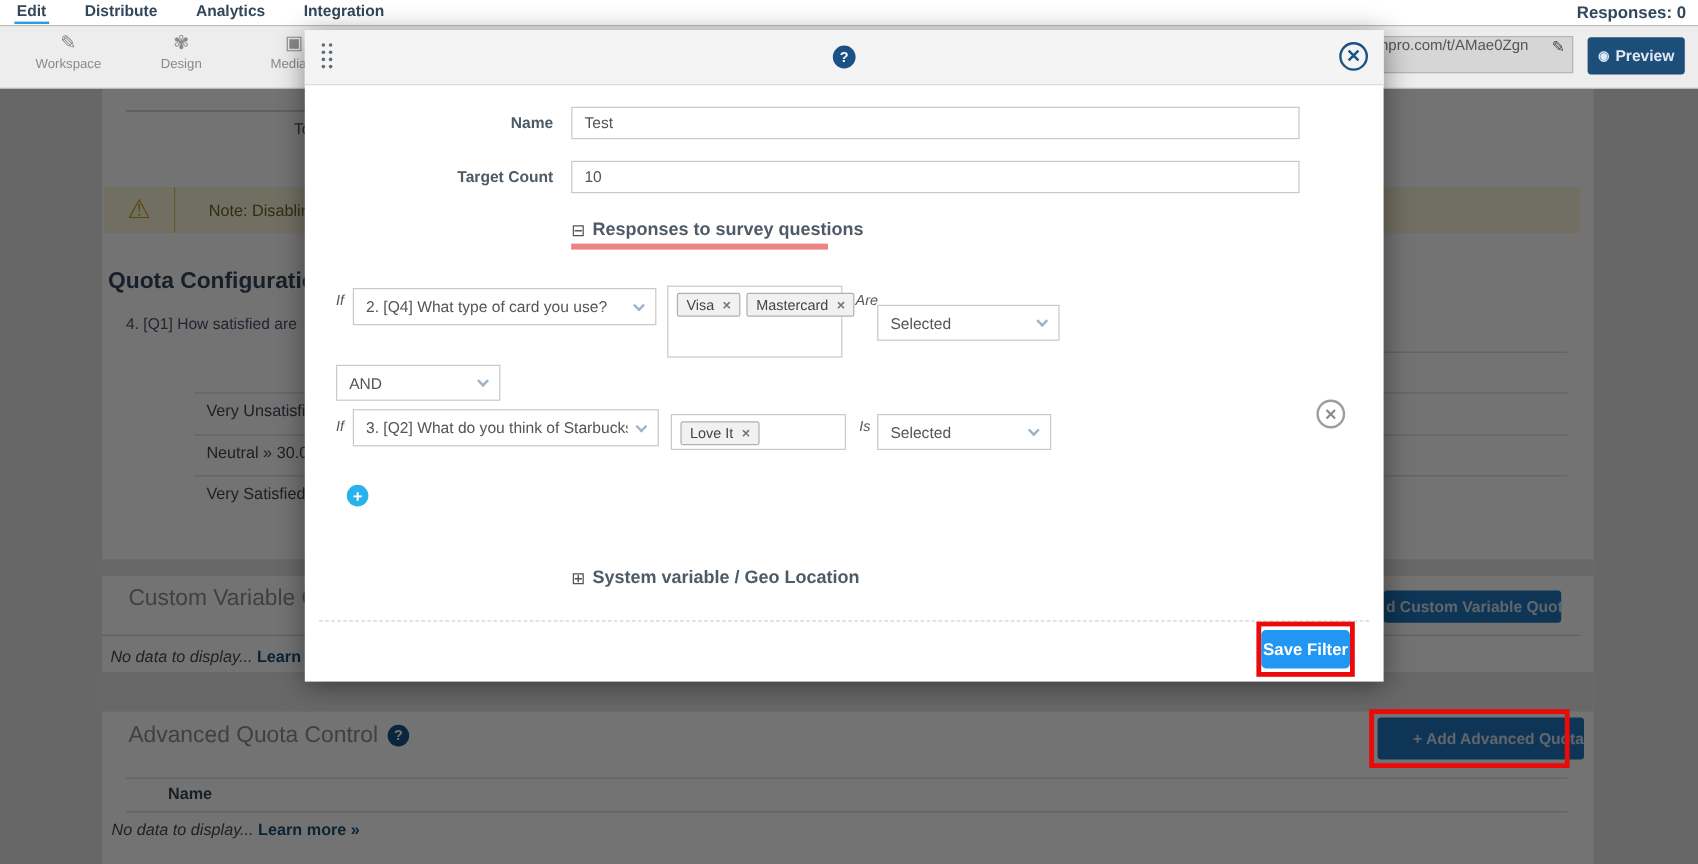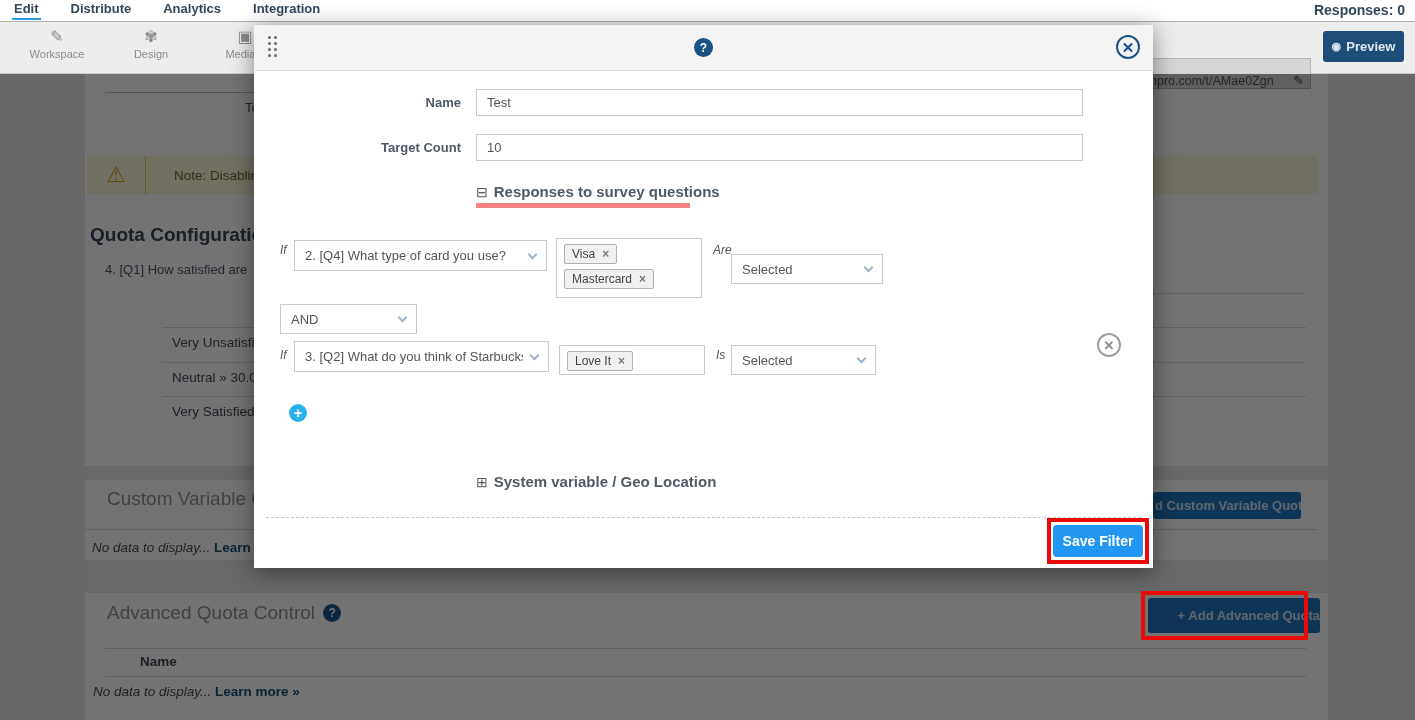--- a/index.html
+++ b/index.html
@@ -12,21 +12,21 @@
   .navitem { font-size:13px; font-weight:700; color:#33475b; padding:1px 2px 2px 2px; cursor:pointer; }
   .navitem.active { border-bottom:2px solid #2d9cdb; }
   .nav-right { position:absolute; right:10px; top:2px; font-size:14px; font-weight:700; color:#33475b; }
 
   
   .toolbar { position:absolute; top:22px; left:0; right:0; height:52px; background:#ededed; border-bottom:1px solid #cccccc; z-index:5; }
   .tool-items { display:flex; padding-left:10px; }
   .tool-item { width:94px; text-align:center; padding-top:6px; cursor:pointer; }
   .tool-icon { font-size:16px; color:#8a8a8a; line-height:18px; height:20px; }
   .tool-label { font-size:11px; color:#8a8a8a; }
-  .url-box { position:absolute; right:104px; top:8px; width:170px; height:31px; background:#d6d6d6; border:1px solid #b5b5b5; display:flex; align-items:flex-end; font-size:12.5px; color:#555; padding:0 6px 0 8px;margin-top:28px; }
+  .url-box { position:absolute; right:104px; top:8px; width:170px; height:31px; background:#d6d6d6; border:1px solid #b5b5b5; display:flex; align-items:flex-start; font-size:12.5px; color:#555; padding:0 6px 0 8px; }
   .url-text { flex:1; white-space:nowrap; overflow:hidden; }
   .url-pencil { font-size:13px; color:#444; cursor:pointer; }
   .preview-btn { position:absolute; right:11px; top:9px; width:81px; height:31px; background:#1d4e79; border-radius:3px; color:#dfe9f3; font-size:13px; font-weight:700; display:flex; align-items:center; justify-content:center; gap:5px; cursor:pointer; }
   .eye-icon { font-size:11px; }
 
   
   .content-card { position:absolute; left:85px; top:74px; width:1243px; bottom:0; background:#ffffff; }
   .tot-line { position:absolute; left:20px; top:18px; width:150px; border-top:1px solid #bbb; }
   .tot-text { position:absolute; left:160px; top:26px; font-size:13px; color:#555; }
   .note-bar { position:absolute; left:2px; top:82px; width:1230px; height:38px; background:#fbf5da; display:flex; align-items:center; overflow:hidden; }
@@ -61,28 +61,28 @@
   .fld-label { position:absolute; left:80px; width:127px; text-align:right; font-size:13px; font-weight:700; color:#4e5a65; }
   .fld-input { position:absolute; left:222px; width:607px; height:27px; border:1px solid #c9c9c9; padding:0 10px; font-size:13px; color:#555; font-family:"Liberation Sans",sans-serif; background:#fff; }
 
   .section-toggle { position:absolute; left:222px; display:flex; align-items:center; gap:6px; font-size:15px; font-weight:700; color:#4e5a65; cursor:pointer; }
   .toggle-glyph { font-size:14px; font-weight:400; color:#555; }
   .red-underline { position:absolute; left:222px; width:214px; height:5px; background:#ef8383; }
 
   .cond-label { position:absolute; font-style:italic; font-size:12px; color:#555; }
   .sel { position:absolute; border:1px solid #c9c9c9; background:#fff; display:flex; align-items:center; justify-content:space-between; padding:0 10px; font-size:13px; color:#555; cursor:pointer; }
   .chev { width:7px; height:7px; border-right:2px solid #9fb3c8; border-bottom:2px solid #9fb3c8; transform:rotate(45deg); margin-top:-3px; flex:none; margin-left:8px; }
-  .tagbox { position:absolute; border:1px solid #c9c9c9; background:#fff; padding:5px 7px; display:flex; flex-direction:column; align-items:flex-start; gap:5px; }
+  .tagbox { position:absolute; border:1px solid #c9c9c9; background:#fff; padding:5px 7px; display:flex; flex-direction:row; align-items:flex-start; gap:5px; }
   .tag { display:inline-flex; align-items:center; background:#f1f1f1; border:1px solid #b0b0b0; border-radius:2px; padding:2px 7px; font-size:12px; color:#444; white-space:nowrap; }
   .tag-x { margin-left:7px; font-weight:700; color:#777; cursor:pointer; font-size:12px; }
   .remove-cond { position:absolute; width:24px; height:24px; border:2px solid #9e9e9e; border-radius:50%; color:#8a8a8a; font-size:13px; font-weight:700; display:flex; align-items:center; justify-content:center; cursor:pointer; }
   .add-cond { position:absolute; width:18px; height:18px; border-radius:50%; background:#2ab2ea; color:#fff; font-size:14px; font-weight:700; display:flex; align-items:center; justify-content:center; cursor:pointer; line-height:1; }
   .dashed-sep { position:absolute; left:12px; width:875px; border-top:1px dashed #c6c6c6; }
 
-  .save-annotation { position:absolute; left:793px; top:493px; width:102px; height:46px; border:4px solid #ea0a0a; background:#fff; display:flex; align-items:center; justify-content:center; }
+  .save-annotation { position:absolute; left:793px; top:493px; width:82px; height:46px; border:4px solid #ea0a0a; background:#fff; display:flex; align-items:center; justify-content:center; }
   .save-btn { width:90px; height:32px; background:#2196f3; border:none; border-radius:4px; color:#fff; font-size:14px; font-weight:700; cursor:pointer; font-family:"Liberation Sans",sans-serif; }
 
   .adv-annotation { position:absolute; left:1141px; top:591px; width:167px; height:49px; border:4px solid #ea0a0a; z-index:30; }
 </style>
 </head>
 <body>
 
 <div class="page">
 
   <div class="topnav">

